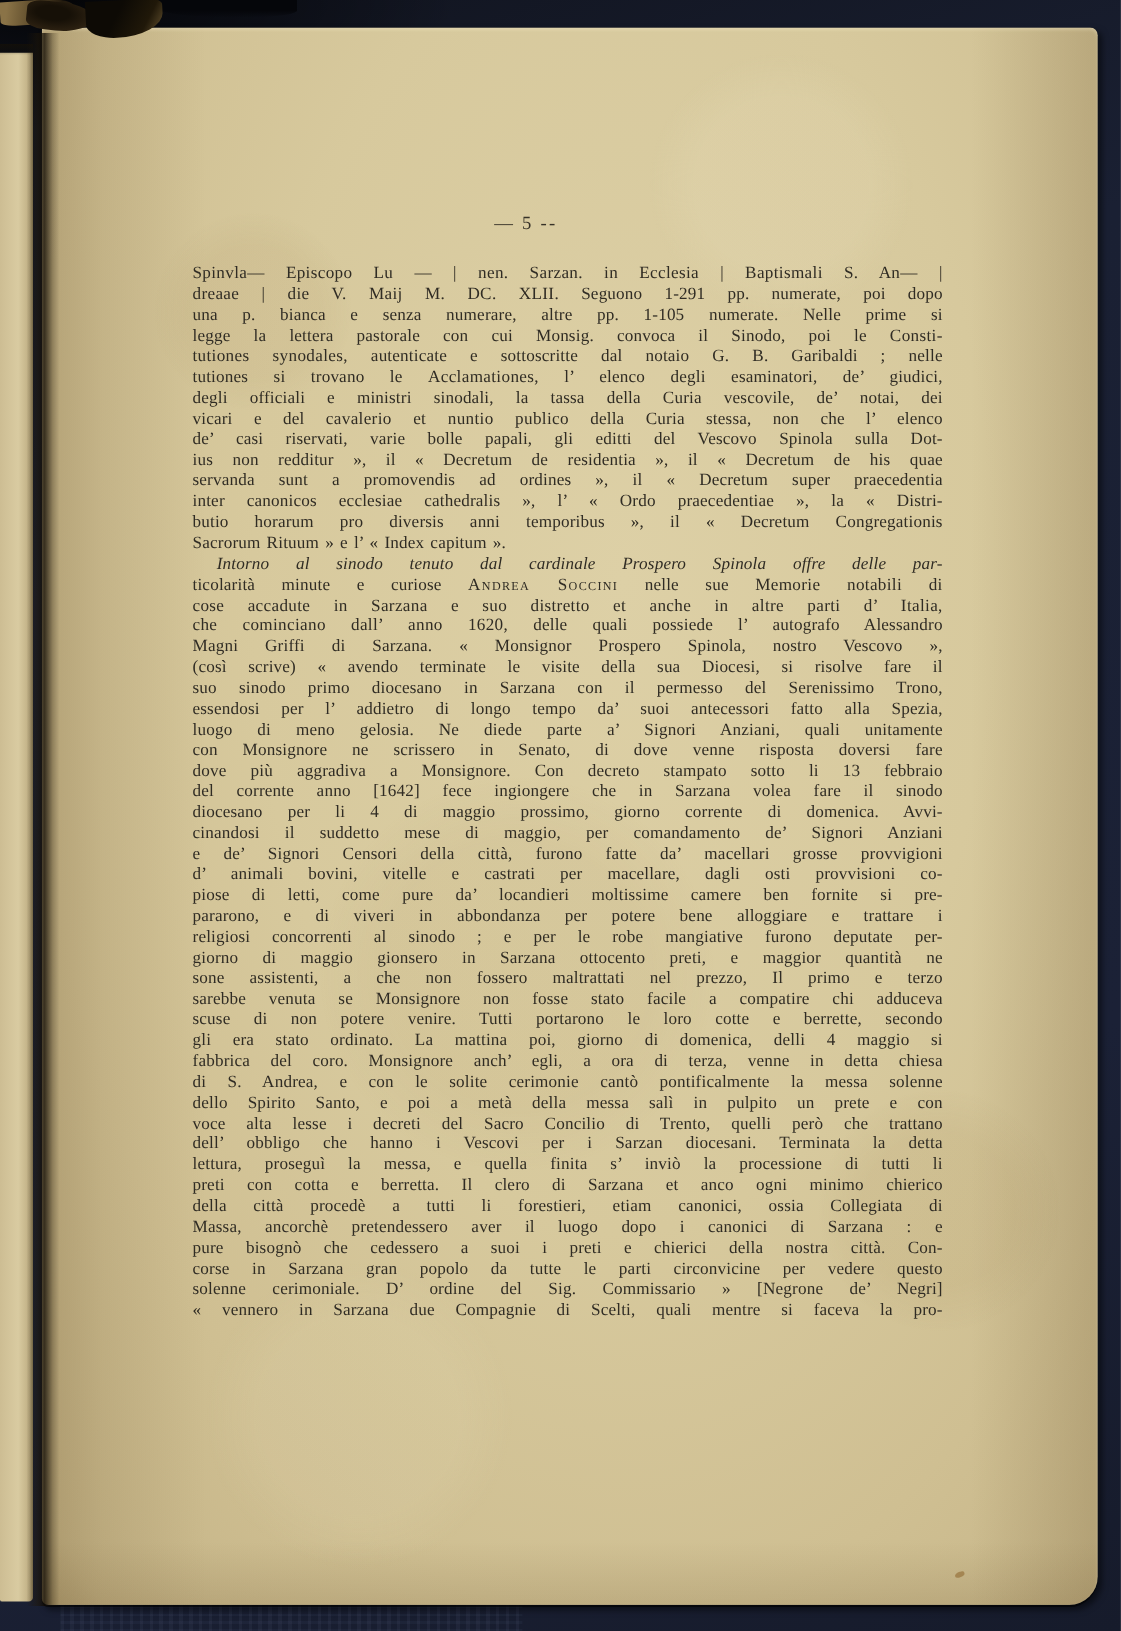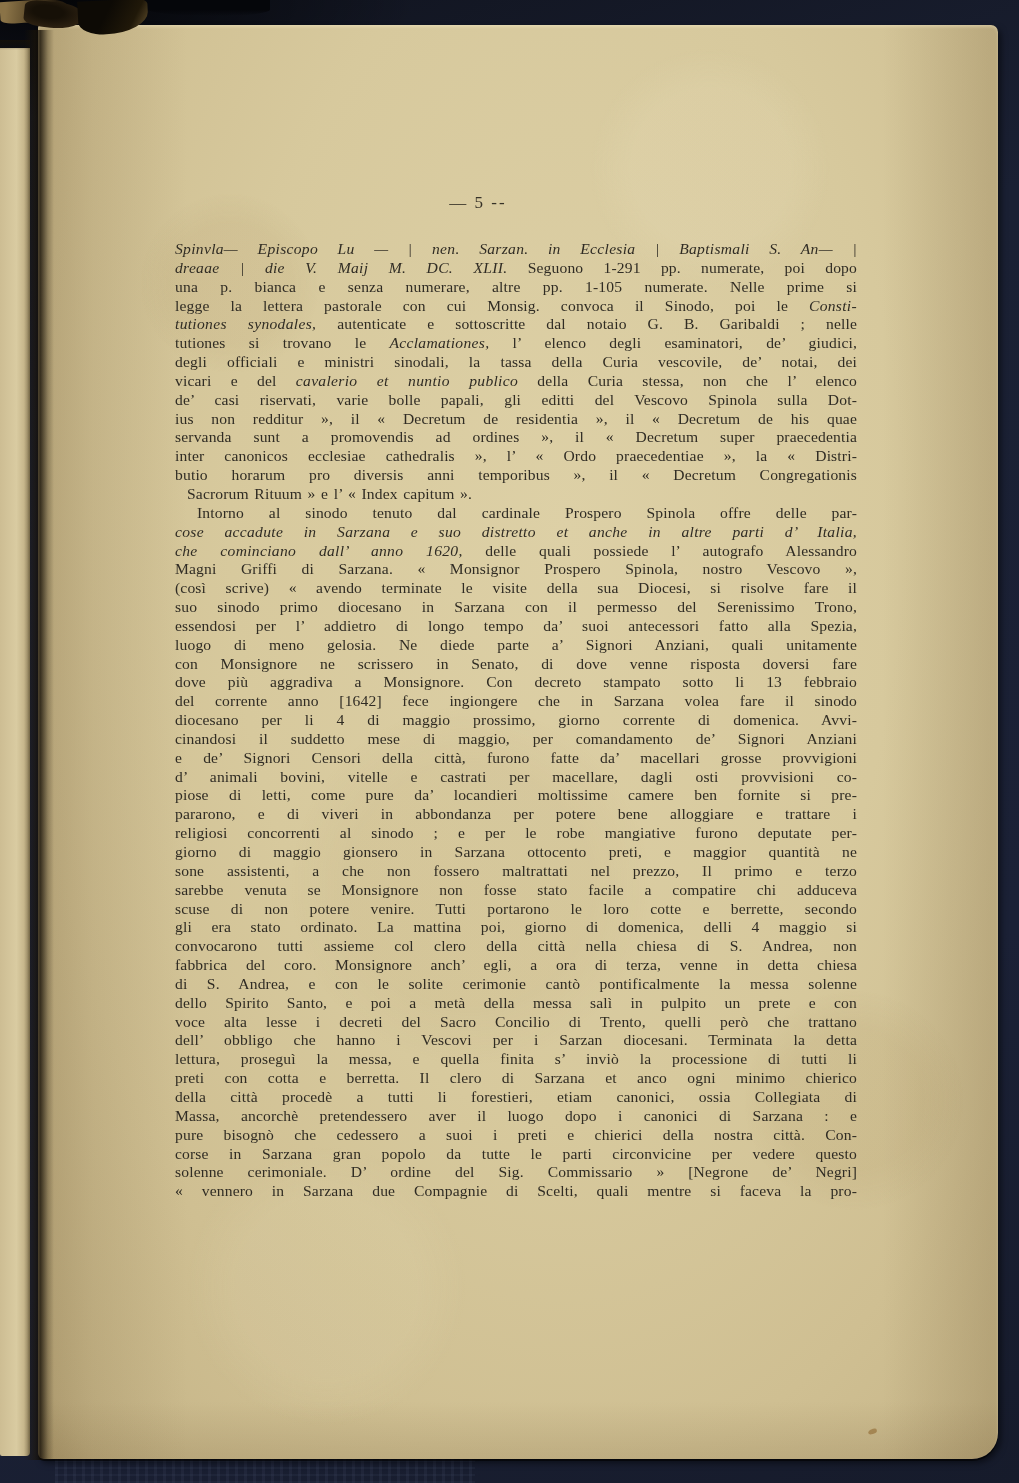--- a/index.html
+++ b/index.html
@@ -112,23 +112,23 @@
     position: absolute; top: 215px; left: 0; width: 682px;
     font-size: 15.6px; line-height: 18.85px;
     letter-spacing: 0.15px; word-spacing: 1.5px;
     color: #302c24;
   }
   .line {
     text-align: justify;
     text-align-last: justify;
     height: 18.85px; overflow: visible; white-space: nowrap;
   }
-  .line.end { text-align-last: left; margin-left: 12px; }
-  .line.indent { text-indent: 22px; }
-  .it { font-style: italic; letter-spacing: 0.3px; }
+  .line.end { text-align-last: left; }
+  .line.indent { text-indent: 22px; font-style: italic; }
+  .it { letter-spacing: 0.3px; }
   .sc { font-variant: small-caps; letter-spacing: 1.2px; }
 </style>
 </head>
 <body>
 
 <div class="cover-vignette"></div>
 <div class="cloth-texture"></div>
 <div class="adjacent-page-edge"></div>
 
 <div class="book-page">
@@ -144,20 +144,21 @@
         <div class="line"><span>tutiones si trovano le </span><span class="it">Acclamationes,</span><span> l’ elenco degli esaminatori, de’ giudici,</span></div>
         <div class="line"><span>degli officiali e ministri sinodali, la tassa della Curia vescovile, de’ notai, dei</span></div>
         <div class="line"><span>vicari e del </span><span class="it">cavalerio et nuntio publico</span><span> della Curia stessa, non che l’ elenco</span></div>
         <div class="line"><span>de’ casi riservati, varie bolle papali, gli editti del Vescovo Spinola sulla Dot-</span></div>
         <div class="line"><span>ius non redditur », il « Decretum de residentia », il « Decretum de his quae</span></div>
         <div class="line"><span>servanda sunt a promovendis ad ordines », il « Decretum super praecedentia</span></div>
         <div class="line"><span>inter canonicos ecclesiae cathedralis », l’ « Ordo praecedentiae », la « Distri-</span></div>
         <div class="line"><span>butio horarum pro diversis anni temporibus », il « Decretum Congregationis</span></div>
         <div class="line end"><span>Sacrorum Rituum » e l’ « Index capitum ».</span></div>
         <div class="line indent"><span>Intorno al sinodo tenuto dal cardinale Prospero Spinola offre delle par-</span></div>
+        <div class="line"><span>ticolarità minute e curiose </span><span class="sc">Andrea Soccini</span><span> nelle sue </span><span class="it">Memorie notabili di</span></div>
         <div class="line"><span class="it">cose accadute in Sarzana e suo distretto et anche in altre parti d’ Italia,</span></div>
         <div class="line"><span class="it">che cominciano dall’ anno 1620,</span><span> delle quali possiede l’ autografo Alessandro</span></div>
         <div class="line"><span>Magni Griffi di Sarzana. « Monsignor Prospero Spinola, nostro Vescovo »,</span></div>
         <div class="line"><span>(così scrive) « avendo terminate le visite della sua Diocesi, si risolve fare il</span></div>
         <div class="line"><span>suo sinodo primo diocesano in Sarzana con il permesso del Serenissimo Trono,</span></div>
         <div class="line"><span>essendosi per l’ addietro di longo tempo da’ suoi antecessori fatto alla Spezia,</span></div>
         <div class="line"><span>luogo di meno gelosia. Ne diede parte a’ Signori Anziani, quali unitamente</span></div>
         <div class="line"><span>con Monsignore ne scrissero in Senato, di dove venne risposta doversi fare</span></div>
         <div class="line"><span>dove più aggradiva a Monsignore. Con decreto stampato sotto li 13 febbraio</span></div>
         <div class="line"><span>del corrente anno [1642] fece ingiongere che in Sarzana volea fare il sinodo</span></div>
@@ -166,21 +167,20 @@
         <div class="line"><span>e de’ Signori Censori della città, furono fatte da’ macellari grosse provvigioni</span></div>
         <div class="line"><span>d’ animali bovini, vitelle e castrati per macellare, dagli osti provvisioni co-</span></div>
         <div class="line"><span>piose di letti, come pure da’ locandieri moltissime camere ben fornite si pre-</span></div>
         <div class="line"><span>pararono, e di viveri in abbondanza per potere bene alloggiare e trattare i</span></div>
         <div class="line"><span>religiosi concorrenti al sinodo ; e per le robe mangiative furono deputate per-</span></div>
         <div class="line"><span>giorno di maggio gionsero in Sarzana ottocento preti, e maggior quantità ne</span></div>
         <div class="line"><span>sone assistenti, a che non fossero maltrattati nel prezzo, Il primo e terzo</span></div>
         <div class="line"><span>sarebbe venuta se Monsignore non fosse stato facile a compatire chi adduceva</span></div>
         <div class="line"><span>scuse di non potere venire. Tutti portarono le loro cotte e berrette, secondo</span></div>
         <div class="line"><span>gli era stato ordinato. La mattina poi, giorno di domenica, delli 4 maggio si</span></div>
-        <div class="line"><span>convocarono tutti assieme col clero della città nella chiesa di S. Andrea, non</span></div>
         <div class="line"><span>fabbrica del coro. Monsignore anch’ egli, a ora di terza, venne in detta chiesa</span></div>
         <div class="line"><span>di S. Andrea, e con le solite cerimonie cantò pontificalmente la messa solenne</span></div>
         <div class="line"><span>dello Spirito Santo, e poi a metà della messa salì in pulpito un prete e con</span></div>
         <div class="line"><span>voce alta lesse i decreti del Sacro Concilio di Trento, quelli però che trattano</span></div>
         <div class="line"><span>dell’ obbligo che hanno i Vescovi per i Sarzan diocesani. Terminata la detta</span></div>
         <div class="line"><span>lettura, proseguì la messa, e quella finita s’ inviò la processione di tutti li</span></div>
         <div class="line"><span>preti con cotta e berretta. Il clero di Sarzana et anco ogni minimo chierico</span></div>
         <div class="line"><span>della città procedè a tutti li forestieri, etiam canonici, ossia Collegiata di</span></div>
         <div class="line"><span>Massa, ancorchè pretendessero aver il luogo dopo i canonici di Sarzana : e</span></div>
         <div class="line"><span>pure bisognò che cedessero a suoi i preti e chierici della nostra città. Con-</span></div>

